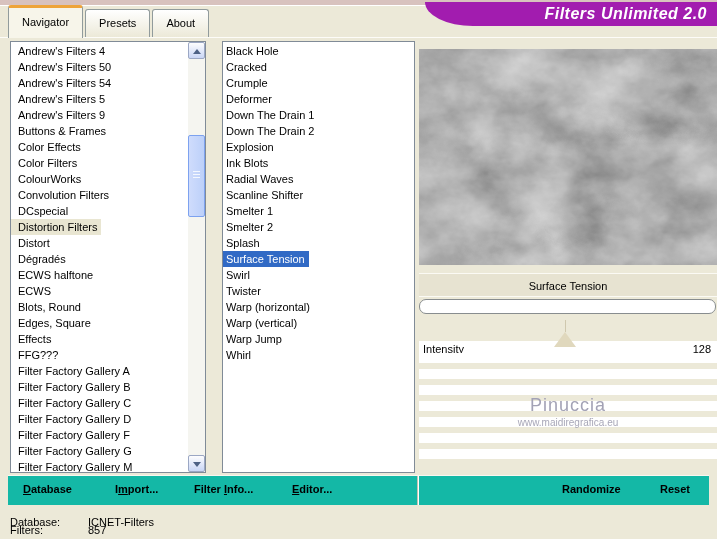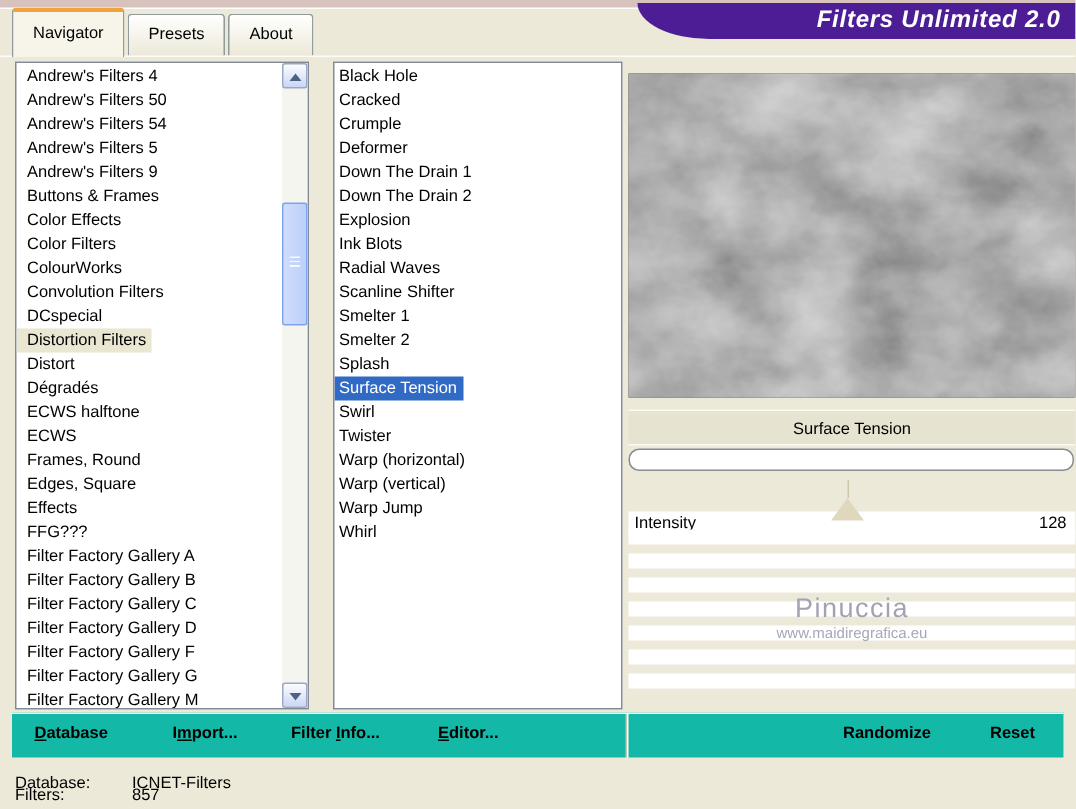--- a/index.html
+++ b/index.html
@@ -7,21 +7,21 @@
     width:717px;height:539px;position:relative;overflow:hidden;
     background:#ece9d8;
     font-family:"Liberation Sans","DejaVu Sans",sans-serif;
     font-size:11px;color:#000;
   }
   
   .top-strip{position:absolute;left:0;top:0;width:717px;height:5px;background:#d8c2be;border-bottom:1px solid #fff;}
   
   .banner{
     position:absolute;left:425px;top:2px;width:292px;height:24px;
-    background:#4c1d95;border-bottom-left-radius:52px 26px;
+    background:#a21caf;border-bottom-left-radius:52px 26px;
     color:#fff;font-weight:bold;font-style:italic;font-size:16px;
     line-height:24px;text-align:right;padding-right:10px;box-sizing:border-box;
     letter-spacing:.5px;z-index:5;
   }
   
   .tabs{position:absolute;left:8px;top:14px;height:23px;z-index:4;display:flex;align-items:flex-end;}
   .tab{
     border:1px solid #919b9c;border-bottom:none;border-radius:3px 3px 0 0;
     padding:4px 13px;height:19px;line-height:18px;margin-right:2px;
     background:linear-gradient(#ffffff,#ece9d8);cursor:default;
@@ -145,21 +145,21 @@
         <div class="list-item">Color Effects</div>
         <div class="list-item">Color Filters</div>
         <div class="list-item">ColourWorks</div>
         <div class="list-item">Convolution Filters</div>
         <div class="list-item">DCspecial</div>
         <div class="list-item sel-left">Distortion Filters</div>
         <div class="list-item">Distort</div>
         <div class="list-item">Dégradés</div>
         <div class="list-item">ECWS halftone</div>
         <div class="list-item">ECWS</div>
-        <div class="list-item">Frames, Round</div>
+        <div class="list-item">Blots, Round</div>
         <div class="list-item">Edges, Square</div>
         <div class="list-item">Effects</div>
         <div class="list-item">FFG???</div>
         <div class="list-item">Filter Factory Gallery A</div>
         <div class="list-item">Filter Factory Gallery B</div>
         <div class="list-item">Filter Factory Gallery C</div>
         <div class="list-item">Filter Factory Gallery D</div>
         <div class="list-item">Filter Factory Gallery F</div>
         <div class="list-item">Filter Factory Gallery G</div>
         <div class="list-item">Filter Factory Gallery M</div>

